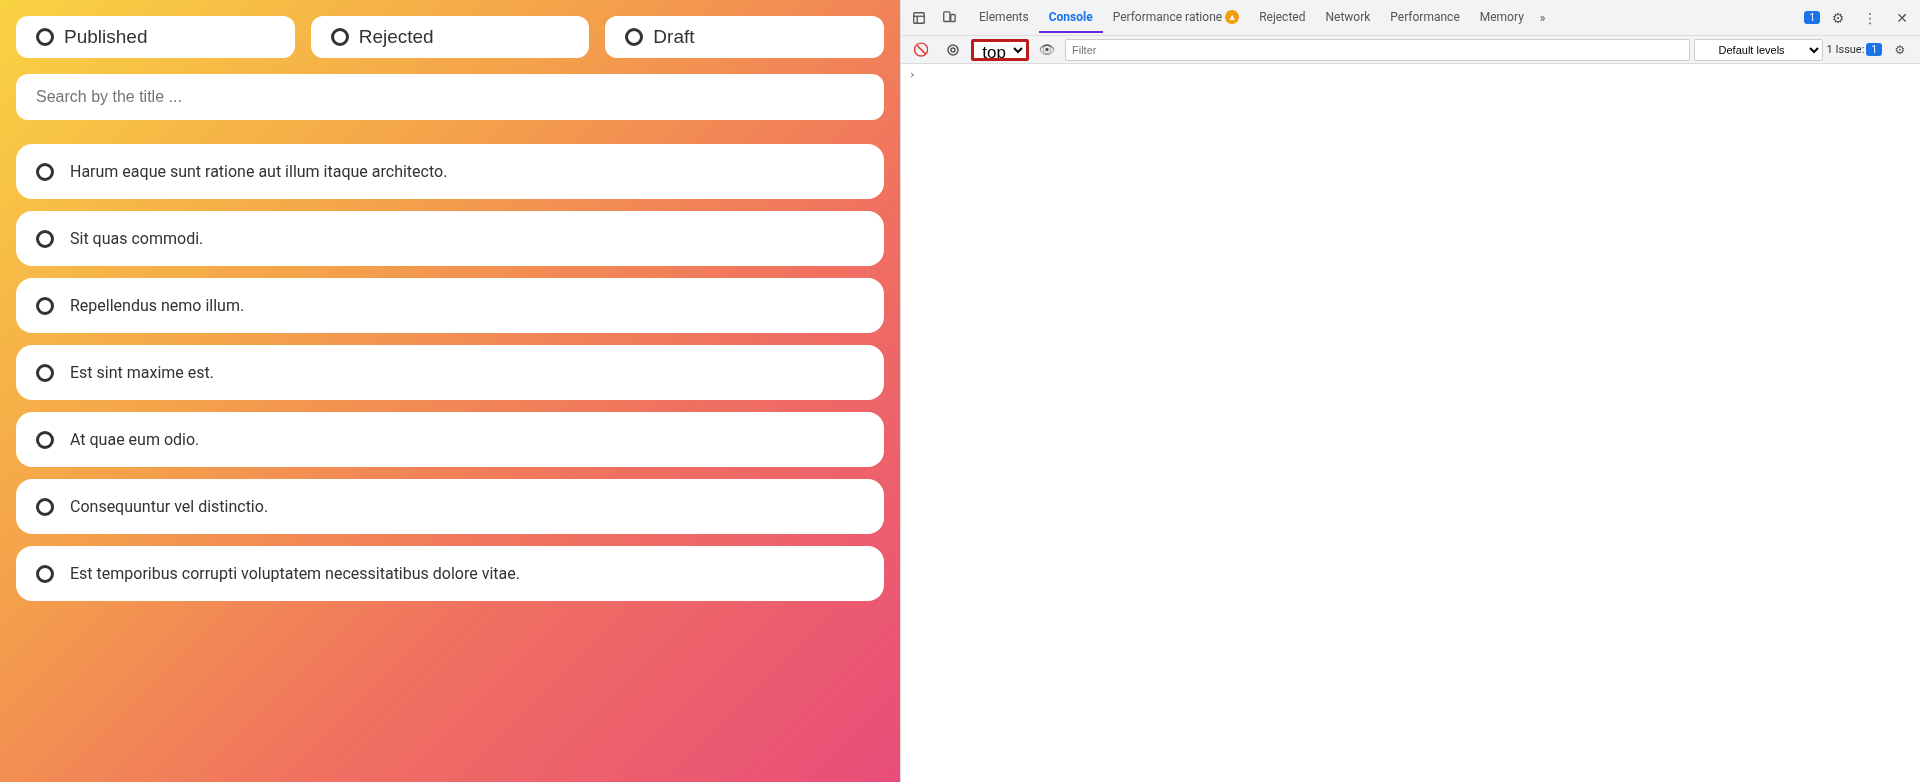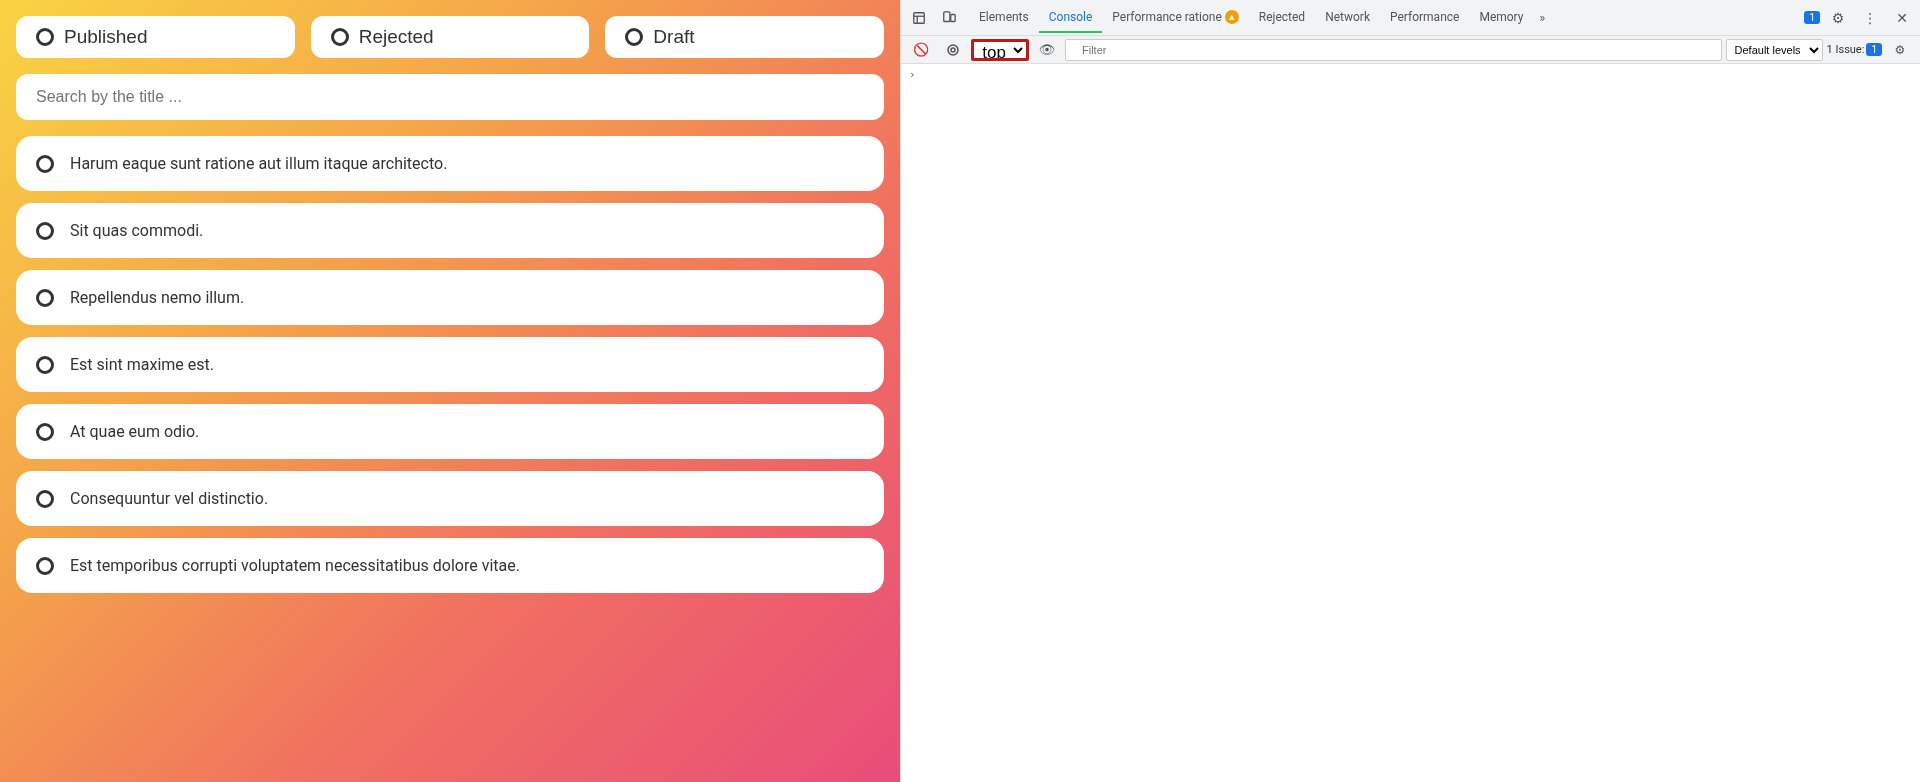--- a/index.html
+++ b/index.html
@@ -55,21 +55,21 @@
 
     
     .search-bar {
       background: white;
       border: none;
       border-radius: 12px;
       padding: 14px 20px;
       font-size: 16px;
       color: #aaa;
       width: 100%;
-      margin-bottom: 16px;
+      margin-bottom: 24px;
       outline: none;
     }
 
     
     .list-item {
       display: flex;
       align-items: center;
       gap: 16px;
       background: white;
       border-radius: 16px;
@@ -139,21 +139,22 @@
       align-items: center;
       font-size: 12px;
       color: #555;
       cursor: pointer;
       border-bottom: 2px solid transparent;
       white-space: nowrap;
     }
 
     .devtools-tab.active {
       color: #1a73e8;
-      border-bottom: 2px solid #22c55e;
+      border-bottom: 2px solid #6d28d9;
+      font-weight: bold;
     }
 
     .devtools-tab-more {
       padding: 0 6px;
       height: 30px;
       display: flex;
       align-items: center;
       font-size: 12px;
       color: #555;
       cursor: pointer;
@@ -179,32 +180,32 @@
       cursor: pointer;
       text-align: right;
     }
 
     .toolbar-filter-input {
       flex: 1;
       height: 22px;
       font-size: 11px;
       border: 1px solid #ccc;
       border-radius: 2px;
-      padding: 0 16px;
+      padding: 0 6px;
       background: white;
       outline: none;
     }
 
     .toolbar-levels-select {
       height: 22px;
       font-size: 11px;
       border: 1px solid #ccc;
       border-radius: 2px;
       background: white;
-      padding: 0 4px;
+      padding: 0 20px;
       cursor: pointer;
     }
 
     .issues-badge {
       font-size: 11px;
       color: #333;
       display: flex;
       align-items: center;
       gap: 2px;
     }

